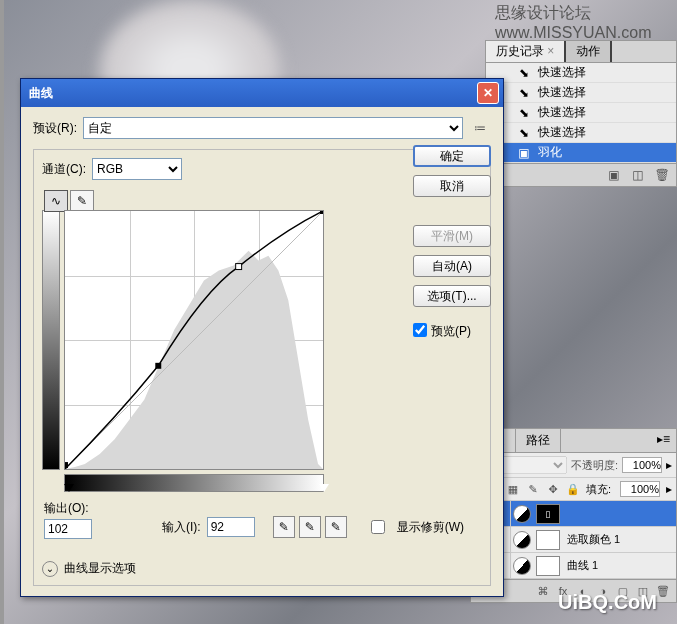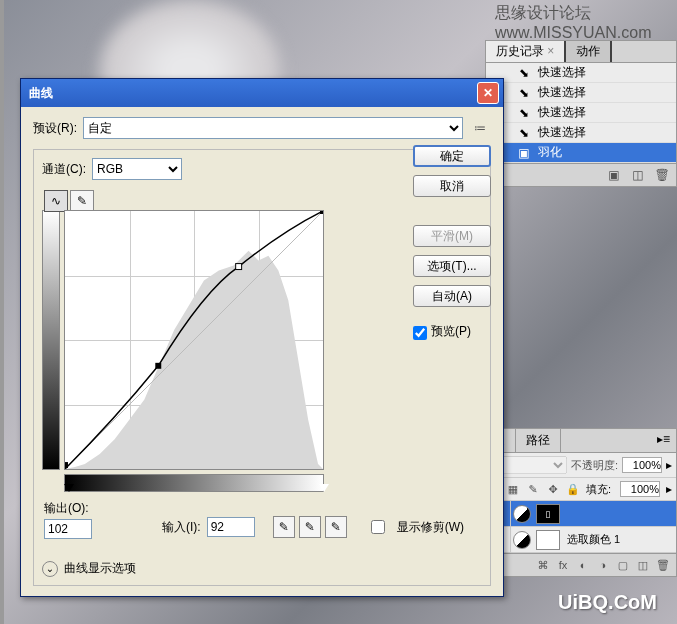--- a/index.html
+++ b/index.html
@@ -88,21 +88,21 @@
 .show-clip{display:flex;align-items:center;gap:12px;margin-left:18px}
 .show-clip input{width:14px;height:14px}
 
 .disp-opts{display:flex;align-items:center;gap:6px;margin-top:12px;padding-top:10px}
 .disp-opts .arrow{width:16px;height:16px;border:1px solid #888;border-radius:50%;display:flex;align-items:center;justify-content:center;font-size:10px}
 
 .right-btns{position:absolute;right:12px;top:38px;width:78px;display:flex;flex-direction:column;gap:8px}
 .btn{height:22px;border:1px solid #888;background:linear-gradient(#fff,#e8e8e8);border-radius:3px;display:flex;align-items:center;justify-content:center;font-size:12px}
 .btn.default{border:2px solid #4a7ac8}
 .btn.disabled{color:#999}
-.preview-chk{display:flex;align-items:flex-end;gap:4px;margin-top:8px}
+.preview-chk{display:flex;align-items:flex-start;gap:4px;margin-top:8px}
 .preview-chk input{width:14px;height:14px}
 
 
 .toolstrip{position:absolute;left:0;top:0;width:4px;height:100%;background:#9a9a9a}
 </style>
 </head>
 <body>
 
 <div class="bg"></div>
 <div class="toolstrip"></div>
@@ -169,20 +169,27 @@
     <div class="link"></div>
     <div class="adj"></div>
     <div class="thumb dark">▯</div>
   </div>
   <div class="layer-row">
     <div class="vis">👁</div>
     <div class="link"></div>
     <div class="adj"></div>
     <div class="thumb"></div>
     <div class="lname">选取颜色 1</div>
+  </div>
+  <div class="layer-row">
+    <div class="vis">👁</div>
+    <div class="link"></div>
+    <div class="adj"></div>
+    <div class="thumb"></div>
+    <div class="lname">曲线 1</div>
   </div>
   <div class="layers-toolbar">
     <span>⌘</span>
     <span>fx</span>
     <span>◐</span>
     <span>◑</span>
     <span>▢</span>
     <span>◫</span>
     <span>🗑</span>
   </div>
@@ -262,22 +269,22 @@
         <div class="arrow">⌄</div>
         <span>曲线显示选项</span>
       </div>
     </div>
 
     <div class="right-btns">
       <div class="btn default">确定</div>
       <div class="btn">取消</div>
       <div style="height:12px"></div>
       <div class="btn disabled">平滑(M)</div>
+      <div class="btn">自动(A)</div>
       <div class="btn">选项(T)...</div>
-      <div class="btn">自动(A)</div>
       <div class="preview-chk">
         <input type="checkbox" checked="" style="">
         <label>预览(P)</label>
       </div>
     </div>
   </div>
 </div>
 
 <div class="watermark">UiBQ.CoM</div>
 

